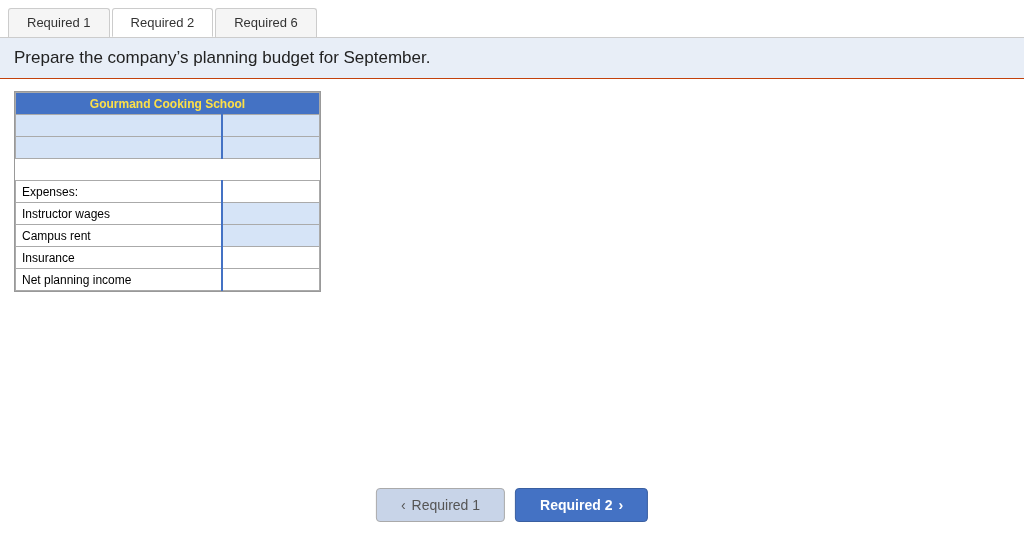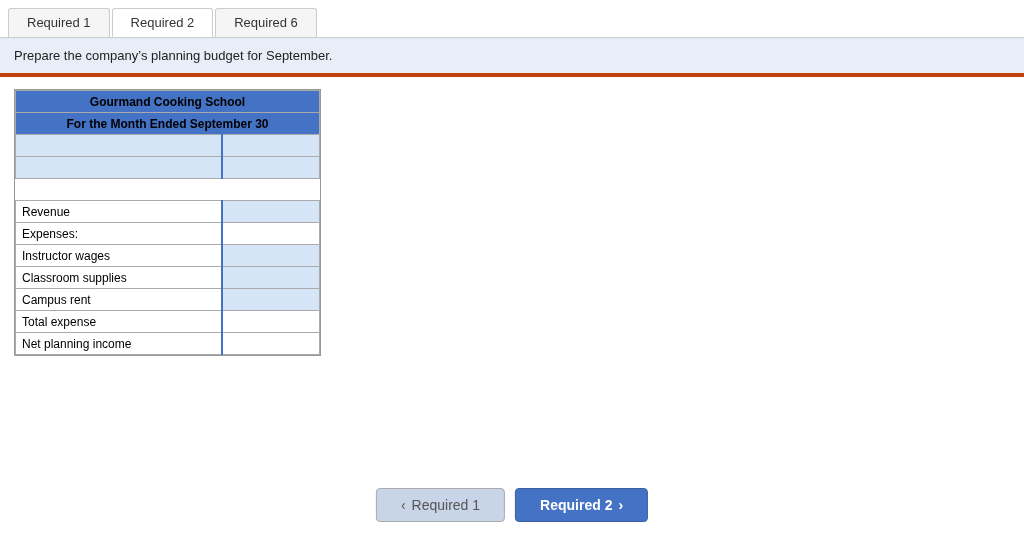--- a/index.html
+++ b/index.html
@@ -32,44 +32,44 @@
     .tab.active {
       background: #fff;
       border-bottom: 1px solid #fff;
       font-weight: normal;
     }
 
     
     .instruction-bar {
       background: #e8eef7;
       padding: 10px 14px;
-      font-size: 13px;
+      font-size: 17px;
       color: #222;
-      border-bottom: 4px solid #c2410c;
+      border-bottom: 1px solid #c2410c;
     }
 
     
     .main-content {
       padding: 12px 14px;
     }
 
     
     .budget-wrapper {
       display: inline-block;
       border: 1px solid #999;
     }
 
     .budget-table {
       border-collapse: collapse;
       width: 305px;
     }
 
     .budget-header {
       background: #4472c4;
-      color: #000000;
+      color: #fde047;
       text-align: center;
       font-weight: bold;
       font-size: 13px;
       padding: 4px 6px;
       border: 1px solid #3a5fa0;
     }
 
     .budget-table td {
       border: 1px solid #aaa;
       padding: 3px 6px;
@@ -141,58 +141,47 @@
   <span>Prepare the company’s planning budget for September.</span>
 </div>
 
 <div class="main-content">
   <div class="budget-wrapper">
     <table class="budget-table">
       <thead>
         <tr>
           <td colspan="2" class="budget-header">Gourmand Cooking School</td>
         </tr>
-        <tr>
-          <td colspan="2" class="budget-header">For the Month Ended September 30</td>
-        </tr>
       </thead>
       <tbody id="budget-body">
       <tr>
             <td class="label-col" style="background: rgb(214, 228, 247);"><input type="text" style="width: 100%; border: none; outline: none; background: rgb(214, 228, 247); font-size: 12px;"></td>
             <td class="value-col"><input type="text" style="width: 100%; border: none; outline: none; background: rgb(214, 228, 247); font-size: 12px;"></td>
           </tr>
           <tr>
             <td class="label-col" style="background: rgb(214, 228, 247);"><input type="text" style="width: 100%; border: none; outline: none; background: rgb(214, 228, 247); font-size: 12px;"></td>
             <td class="value-col"><input type="text" style="width: 100%; border: none; outline: none; background: rgb(214, 228, 247); font-size: 12px;"></td>
           </tr>
           <tr style="height: 8px;">
             <td colspan="2" style="border: none; background: rgb(255, 255, 255);"></td>
           </tr>
           <tr>
-            <td class="label-col">Revenue</td>
-            <td class="value-col"><input type="text" style="width: 100%; border: none; outline: none; background: rgb(214, 228, 247); font-size: 12px;"></td>
-          </tr>
-          <tr>
             <td class="label-col">Expenses:</td>
             <td class="value-col plain"></td>
           </tr>
           <tr>
             <td class="label-col indent">Instructor wages</td>
             <td class="value-col"><input type="text" style="width: 100%; border: none; outline: none; background: rgb(214, 228, 247); font-size: 12px;"></td>
           </tr>
           <tr>
-            <td class="label-col indent">Classroom supplies</td>
-            <td class="value-col"><input type="text" style="width: 100%; border: none; outline: none; background: rgb(214, 228, 247); font-size: 12px;"></td>
-          </tr>
-          <tr>
             <td class="label-col indent">Campus rent</td>
             <td class="value-col"><input type="text" style="width: 100%; border: none; outline: none; background: rgb(214, 228, 247); font-size: 12px;"></td>
           </tr>
           <tr>
-            <td class="label-col">Total expense</td>
+            <td class="label-col indent">Insurance</td>
             <td class="value-col plain"></td>
           </tr>
           <tr>
             <td class="label-col">Net planning income</td>
             <td class="value-col plain"></td>
           </tr>
         </tbody>
     </table>
   </div>
 </div>

